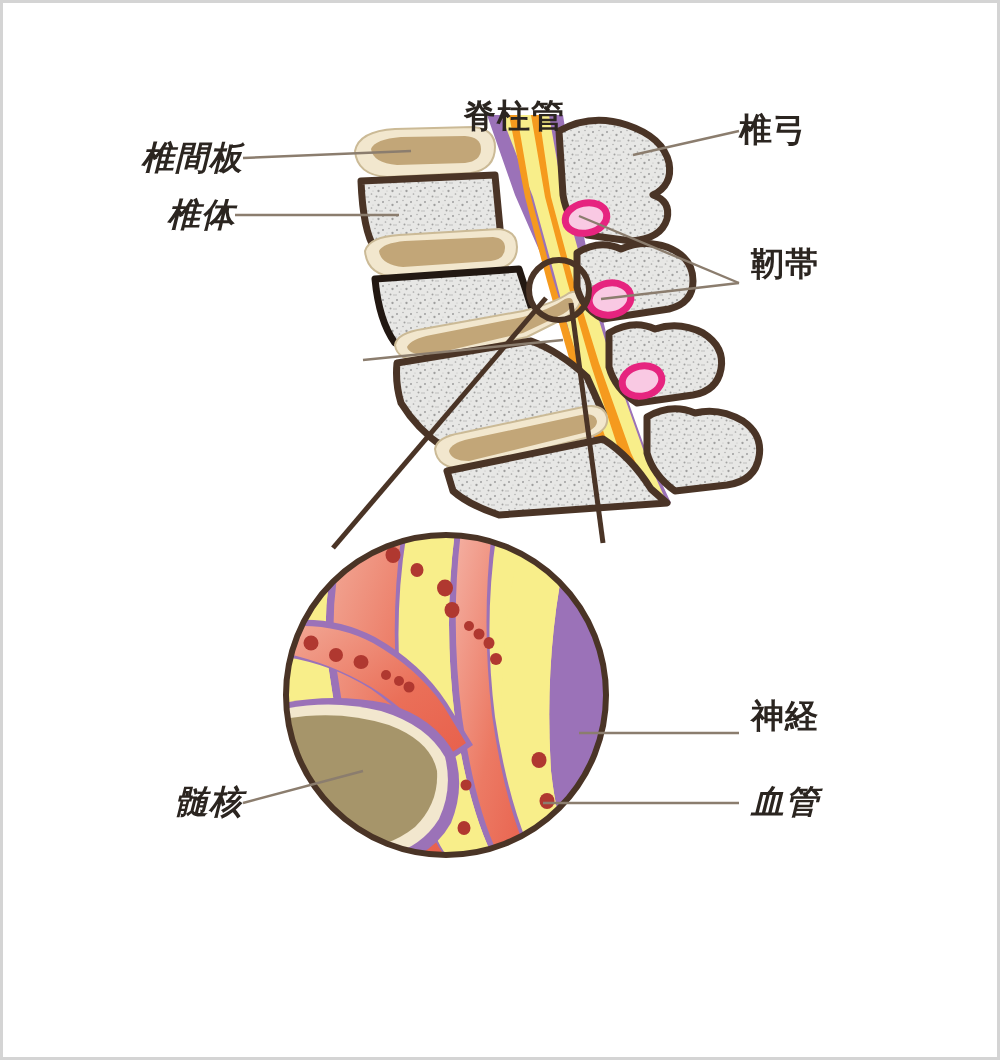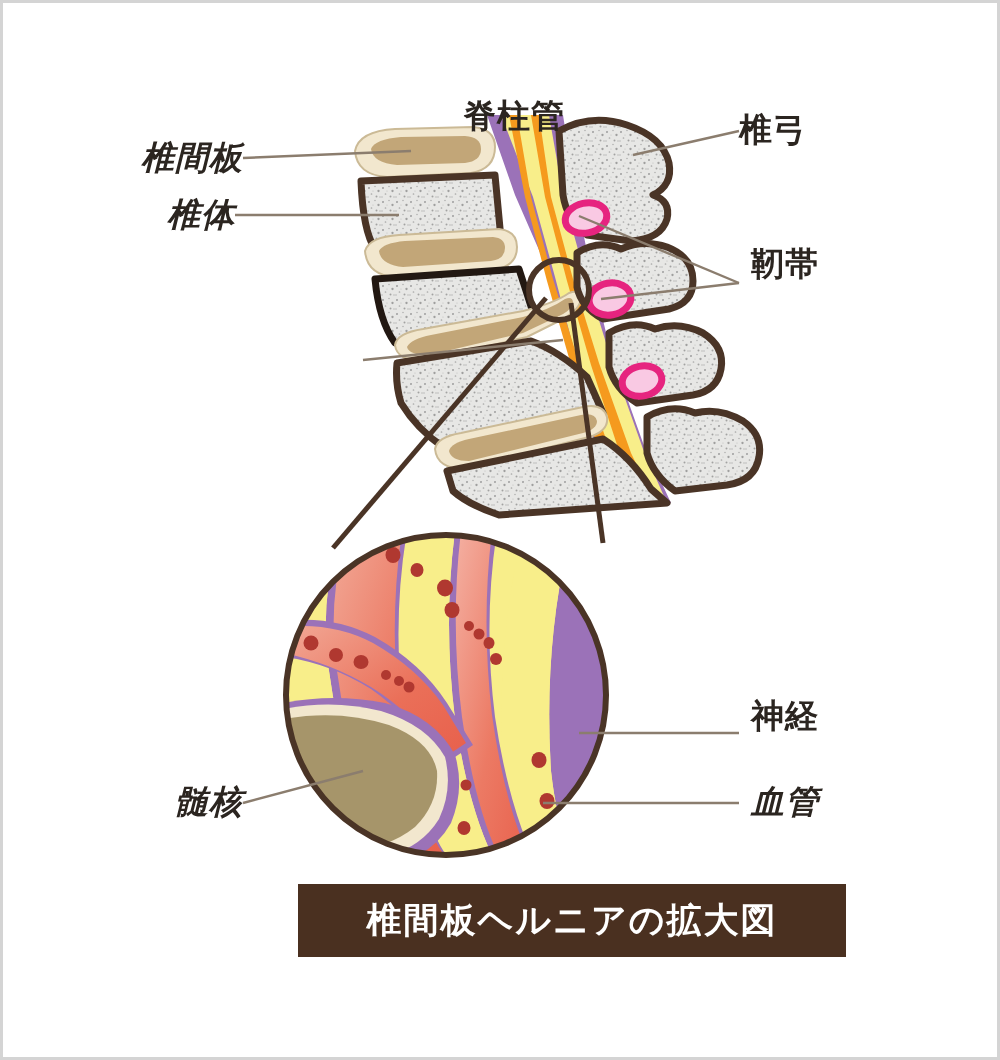--- a/index.html
+++ b/index.html
@@ -238,18 +238,15 @@
 <div class="label" style="left:736px;top:110px;">椎弓</div>
 
 <div class="label" style="left:748px;top:244px;">靭帯</div>
 
 <div class="label" style="left:748px;top:696px;">神経</div>
 
 <div class="label" style="left:748px;top:782px;font-style:italic;">血管</div>
 
 <div class="label r" style="left:240px;top:782px;">髄核</div>
 
-<div id="caption-banner">
-  <span id="caption-text">椎間板ヘルニアの拡大図</span>
-</div>
 
 </div>
 </div>
 
 </body></html>

